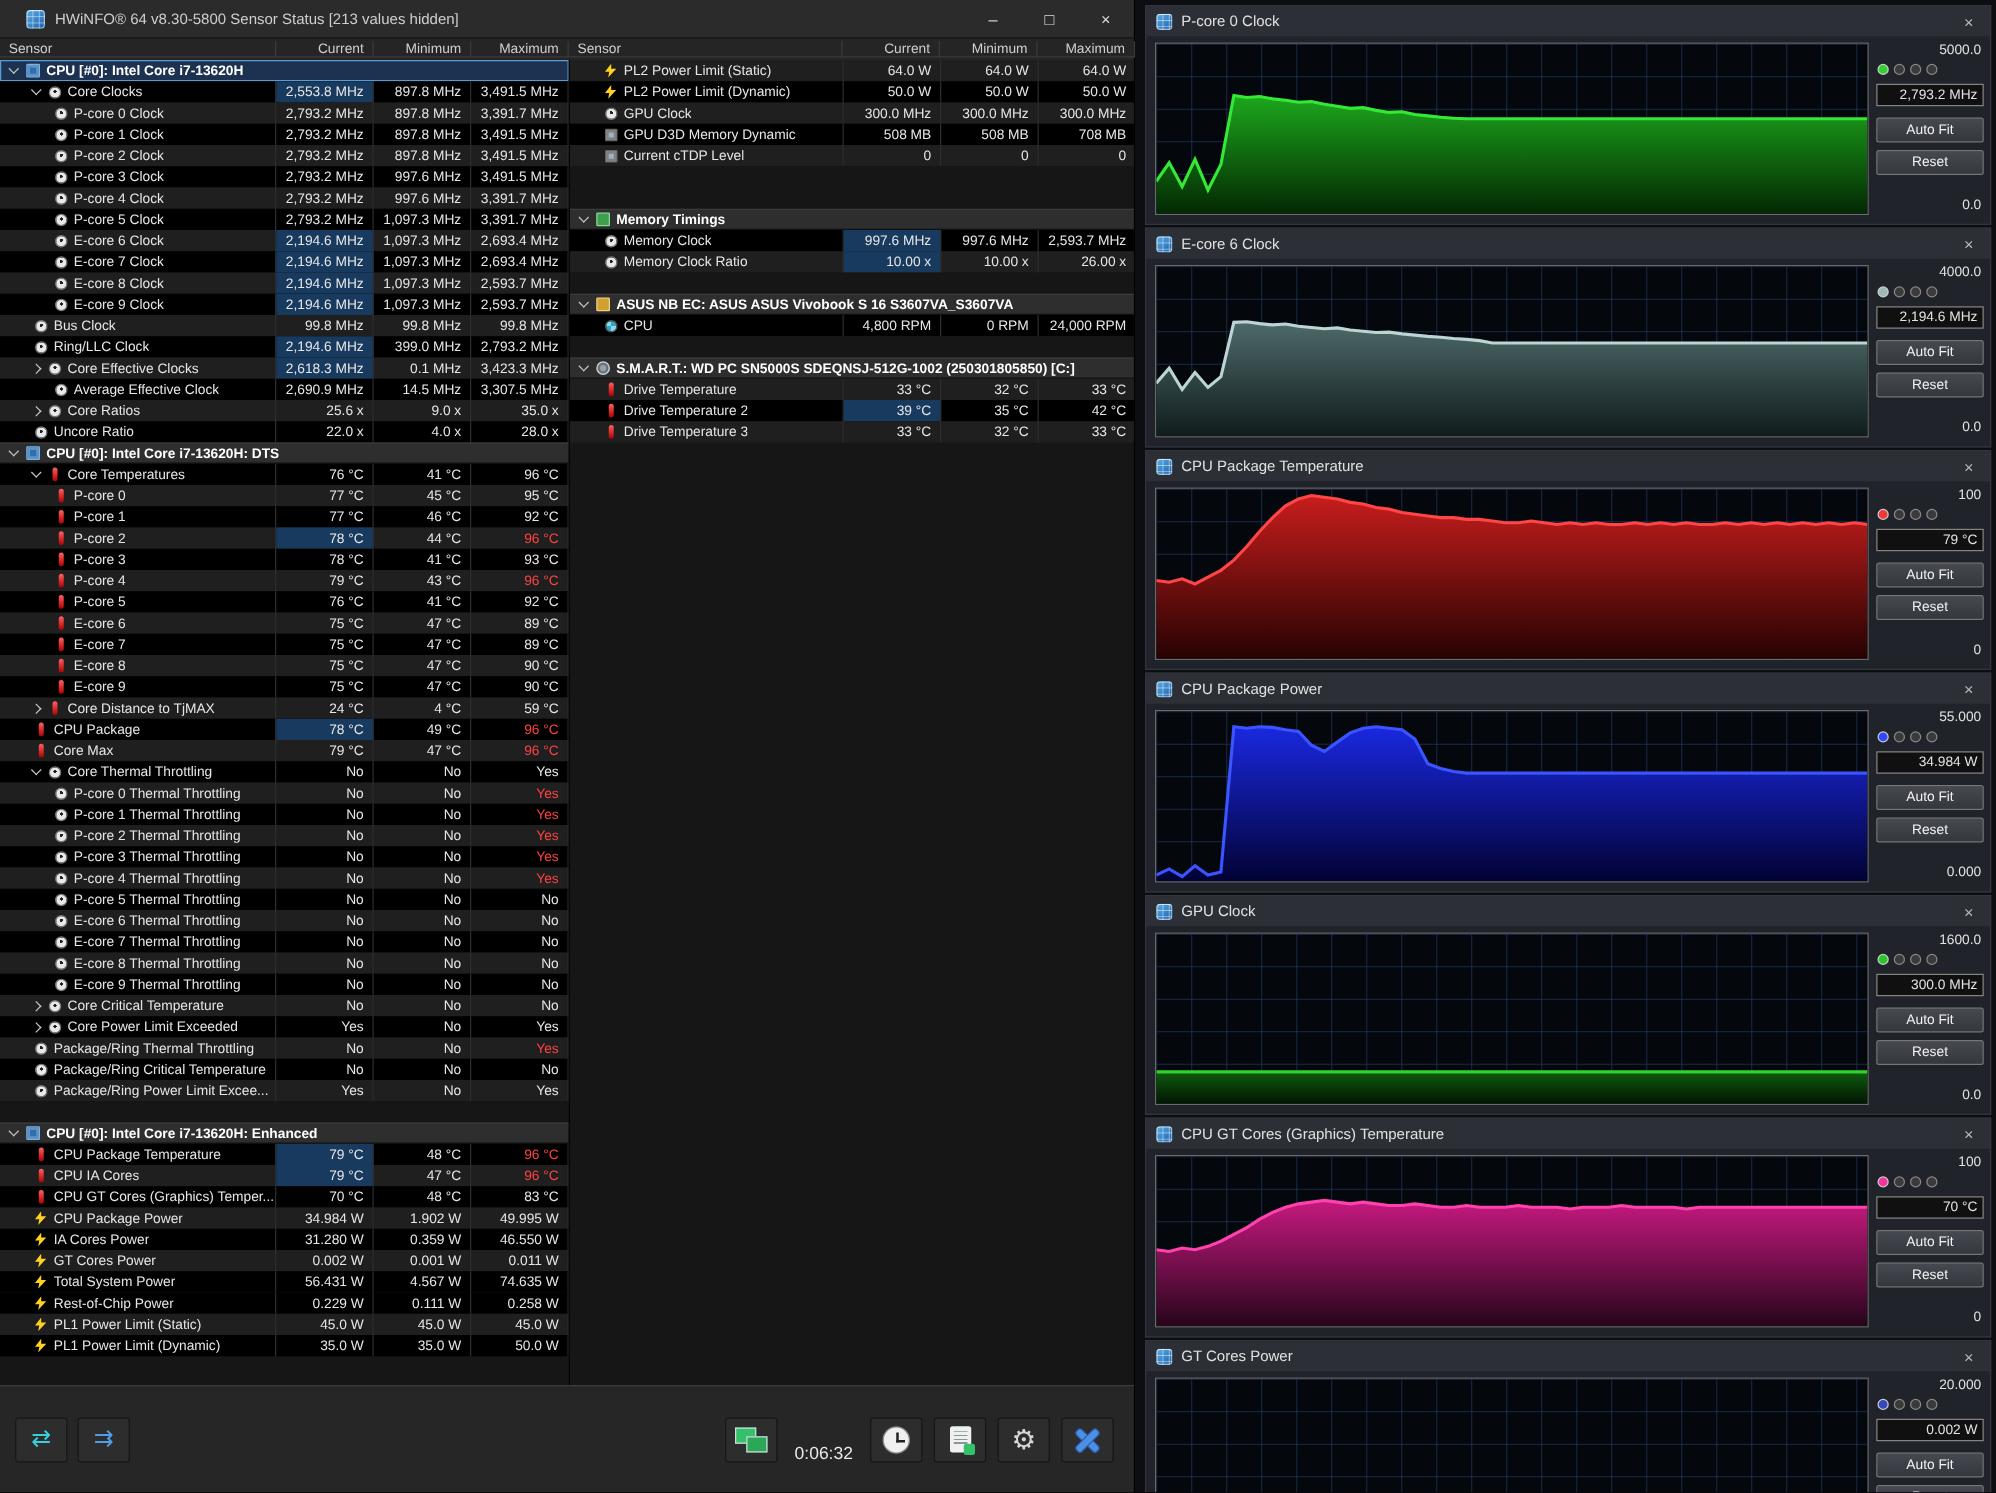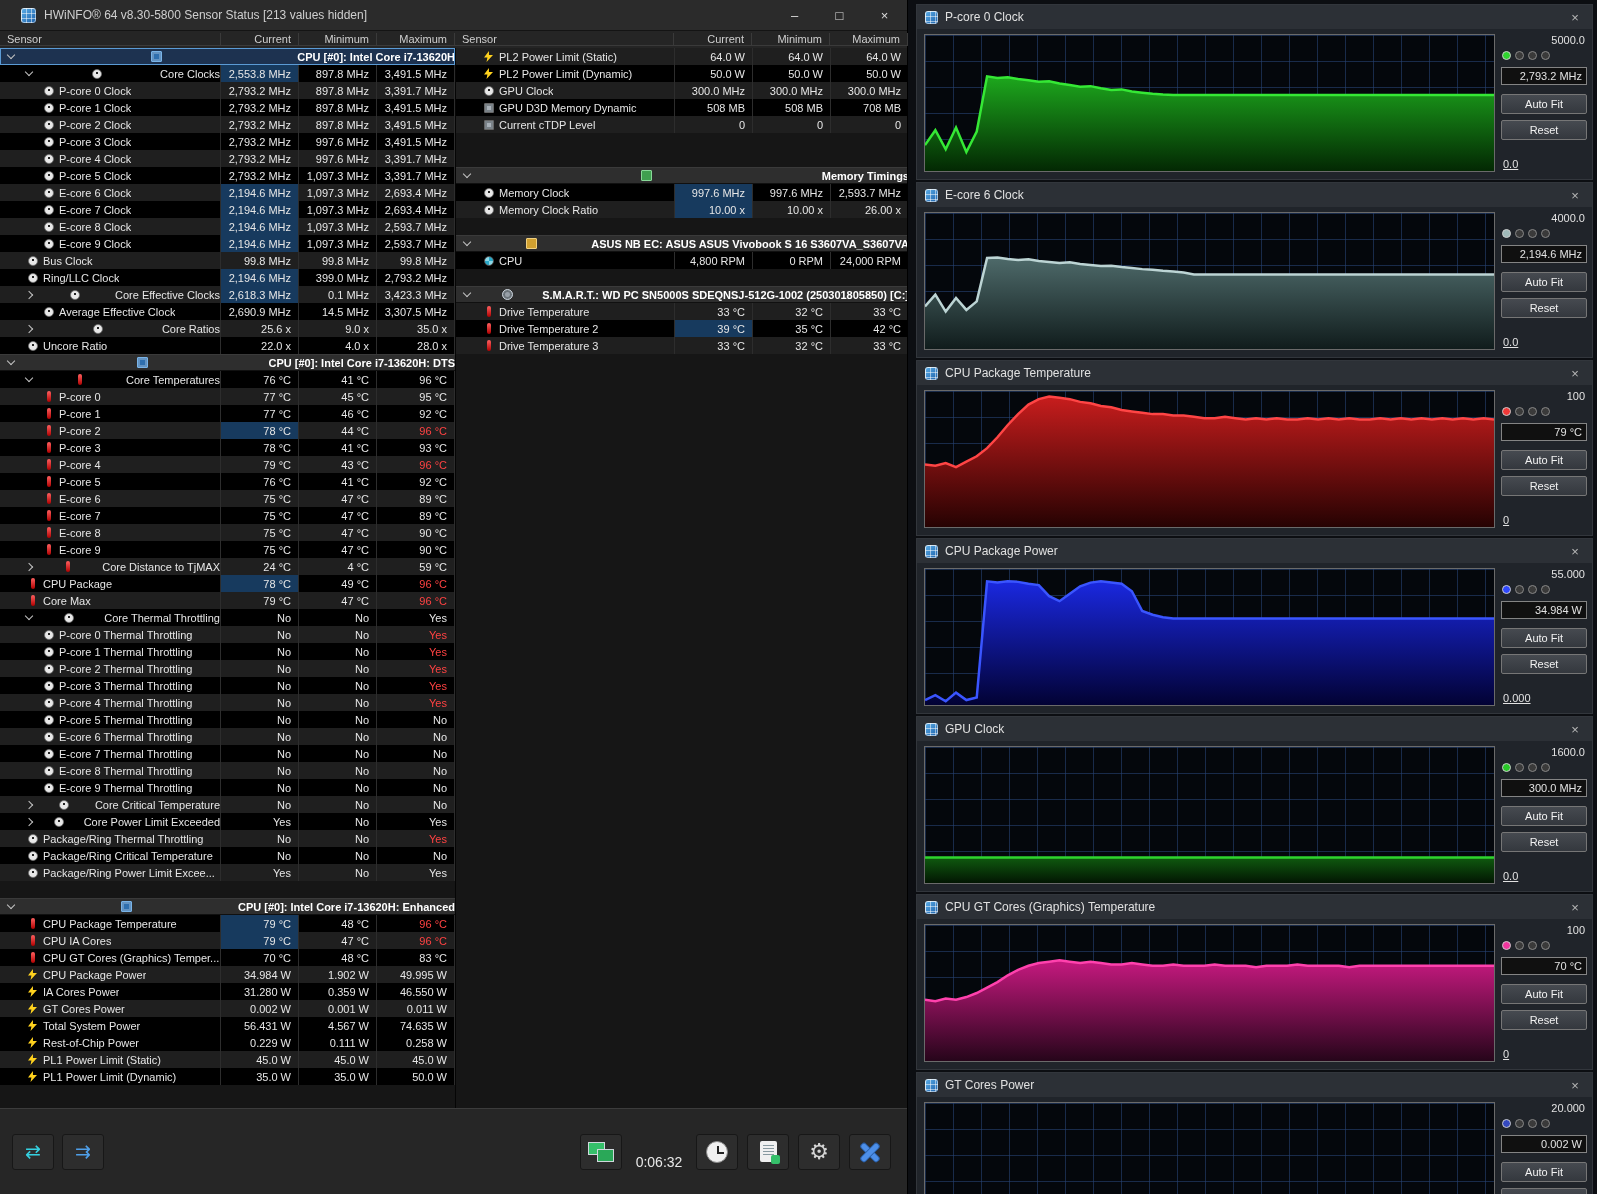--- a/index.html
+++ b/index.html
@@ -34,21 +34,21 @@
   .row.group { background:#2e2e2e; font-weight:bold; color:#fff; border-top:1px solid #3a3a3a; border-bottom:1px solid #101010; }
   .row.blank { background:#161616; }
   .row.sel { outline:1px solid #5b9bd5; outline-offset:-1px; background:#1d3250; }
   .c { display:flex; align-items:center; overflow:hidden; white-space:nowrap; border-right:1px solid #2d2d2d; }
   .row.group .c.lab { grid-column:1/-1; border-right:none; }
   .num { justify-content:flex-end; padding-right:7px; }
   .hl { background:#173a5e; }
   .red { color:#ff4242; }
   .lab.ind0 { padding-left:28px; }
   .lab.ind1 { padding-left:44px; }
-  .lab.haschev { padding-left:26px !important;justify-content:space-between; }
+  .lab.haschev { padding-left:26px !important; }
   .row.group .lab { padding-left:8px !important; }
   .txt { overflow:hidden; text-overflow:ellipsis; }
 
   .chev { width:6px; height:6px; border-right:1.5px solid #c4c4c4; border-bottom:1.5px solid #c4c4c4; margin-right:7px; flex:none; }
   .chev.down { transform:rotate(45deg); margin-top:-3px; }
   .chev.right { transform:rotate(-45deg); }
 
   .ic { width:11px; height:11px; margin-right:5px; flex:none; position:relative; }
   .ic-clock { width:10px; height:10px; border-radius:50%; border:1px solid #777;
     background:radial-gradient(circle at 50% 40%, #222 0 1.2px, #e8e8e8 1.3px); }
@@ -93,21 +93,21 @@
   .ggrid { position:absolute; inset:0;
     background-image:linear-gradient(rgba(38,66,115,.6) 1px, transparent 1px),linear-gradient(90deg, rgba(38,66,115,.6) 1px, transparent 1px);
     background-size:28px 26px; }
   .gwrap svg { position:absolute; inset:0; width:100%; height:100%; }
   .gside { width:86px; flex:none; display:flex; flex-direction:column; font-size:11px; color:#e2e2e2; }
   .gmax { text-align:right; padding:0 2px 4px; }
   .gdots { display:flex; gap:4px; padding:1px 0 7px 1px; }
   .dot { width:9px; height:9px; border-radius:50%; border:1px solid #888; background:#3a3a3a; }
   .gcur { border:1px solid #848484; background:#101010; text-align:right; padding:2px 4px; margin-bottom:9px; }
   .gbtn { height:20px; background:linear-gradient(#464a50,#34383e); border:1px solid #767676; border-radius:2px; color:#f2f2f2; font-size:11px; display:flex; align-items:center; justify-content:center; margin-bottom:6px; }
-  .gmin { margin-top:auto; text-align:left; padding:2px;text-decoration:underline; }
+  .gmin { margin-top:auto; text-align:right; padding:2px; }
 </style>
 </head>
 <body>
 
 <div class="app">
   <div class="win">
     <div class="titlebar">
       <span class="appicon"></span>
       <span>HWiNFO® 64 v8.30-5800 Sensor Status [213 values hidden]</span>
       <span class="wbtns">

